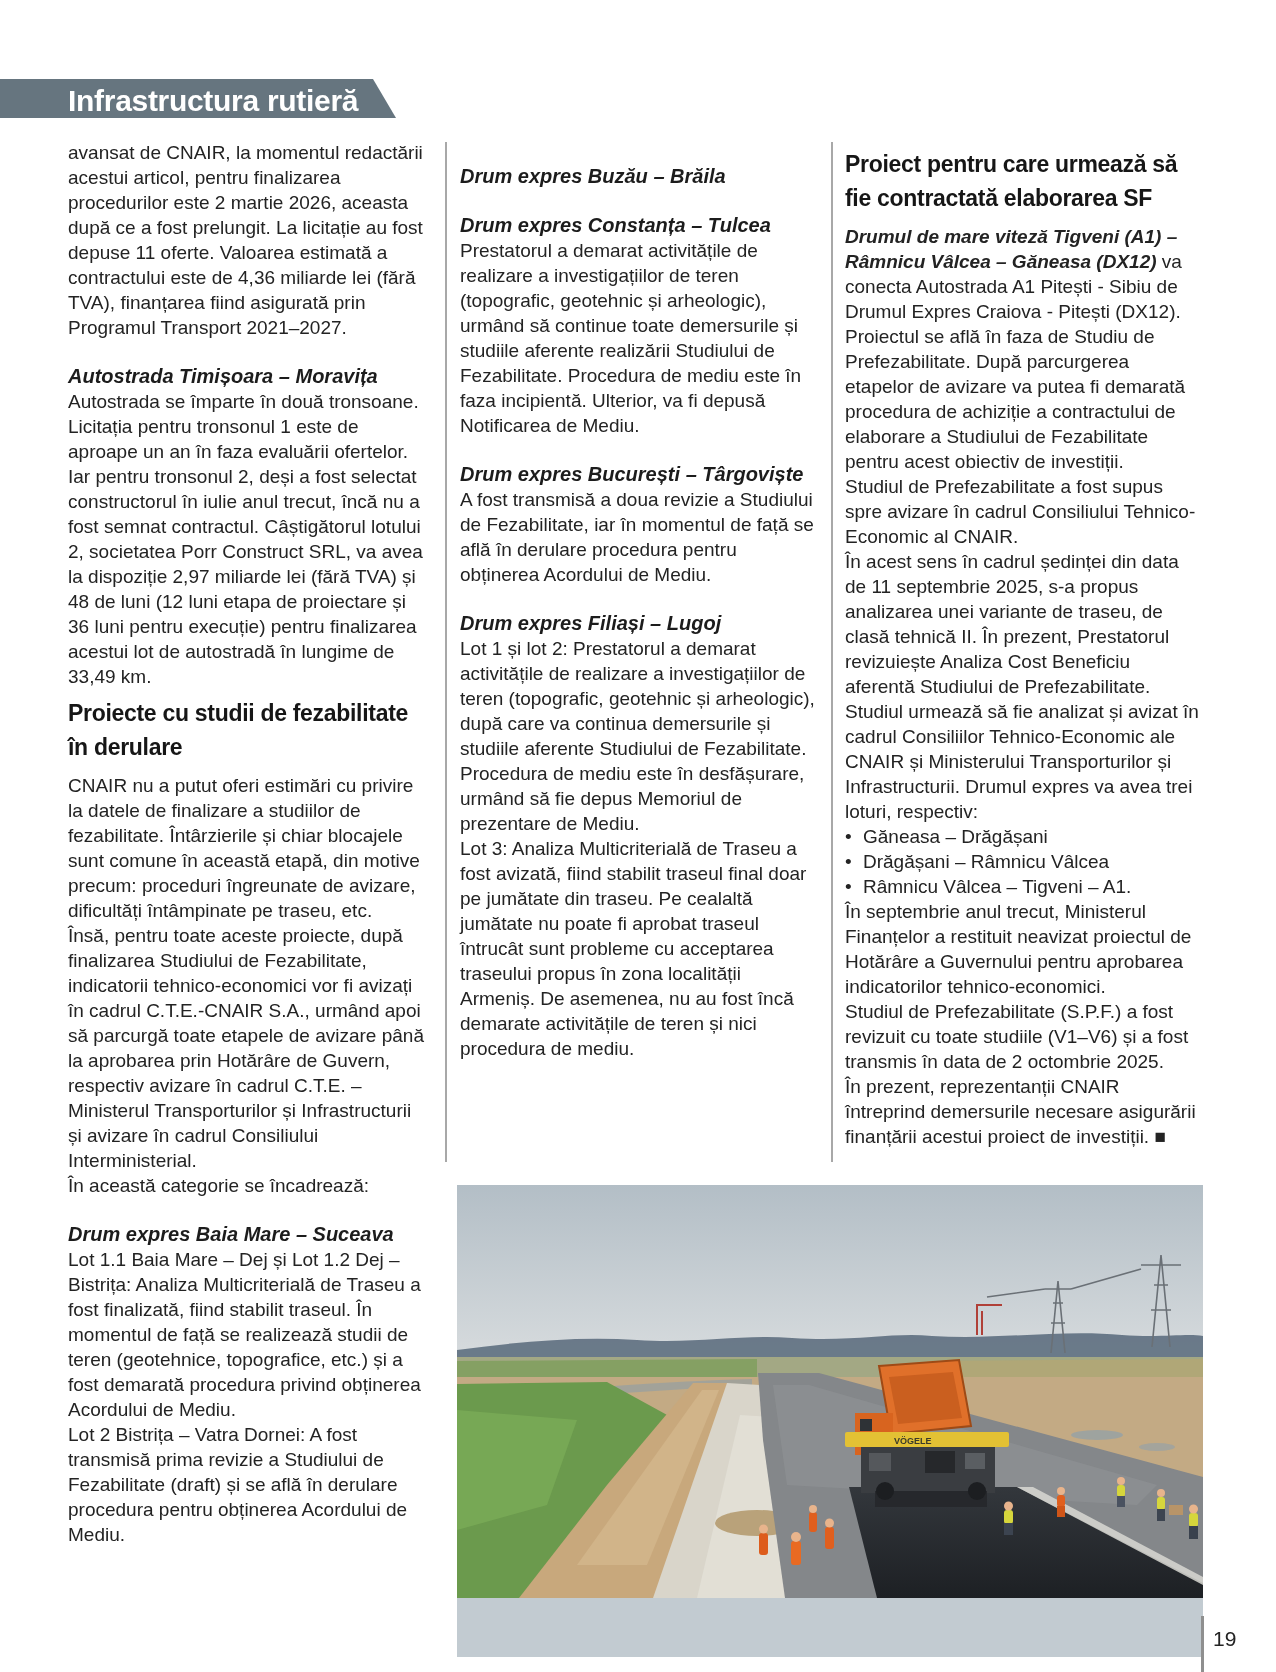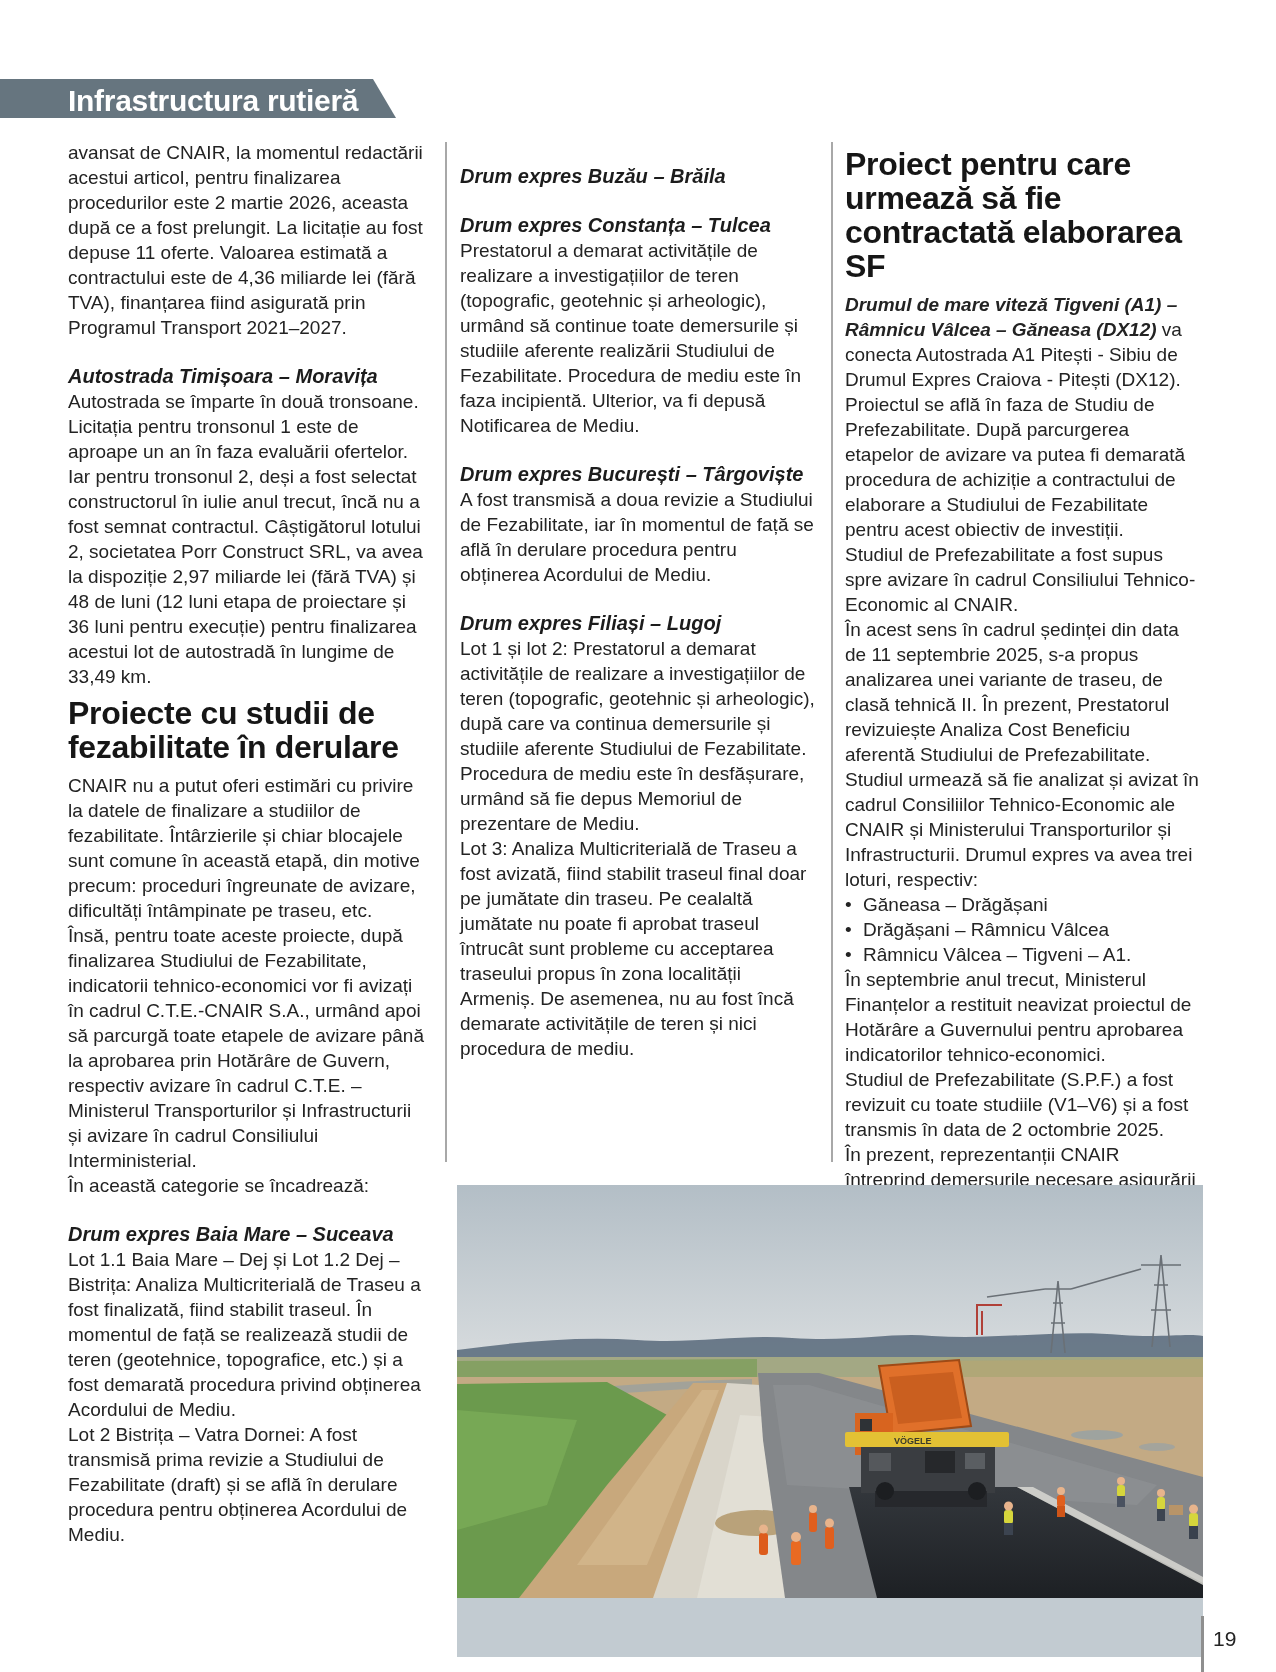--- a/index.html
+++ b/index.html
@@ -26,21 +26,21 @@
   }
   .col-1{left:68px;}
   .col-2{left:460px;}
   .col-3{left:845px;}
   .para{margin:0;}
   .subhead{
     margin:24px 0 0 0;font-size:20px;line-height:25px;
     font-weight:bold;font-style:italic;color:#1c1c1c;
   }
   .h2{
-    margin:7px 0 9px 0;font-size:32px;line-height:34px;
+    margin:7px 0 9px 0;font-size:23px;line-height:34px;
     font-weight:bold;color:#161616;letter-spacing:-0.3px;
   }
   .bullet{margin:0;display:flex;}
   .bullet .dot{width:18px;flex:0 0 18px;}
   .lead-bold{font-weight:bold;font-style:italic;}
   .divider{
     position:absolute;top:142px;width:2px;height:1020px;
     background:var(--divider,#a8a8a8);
   }
   .divider-1{left:445px;}

